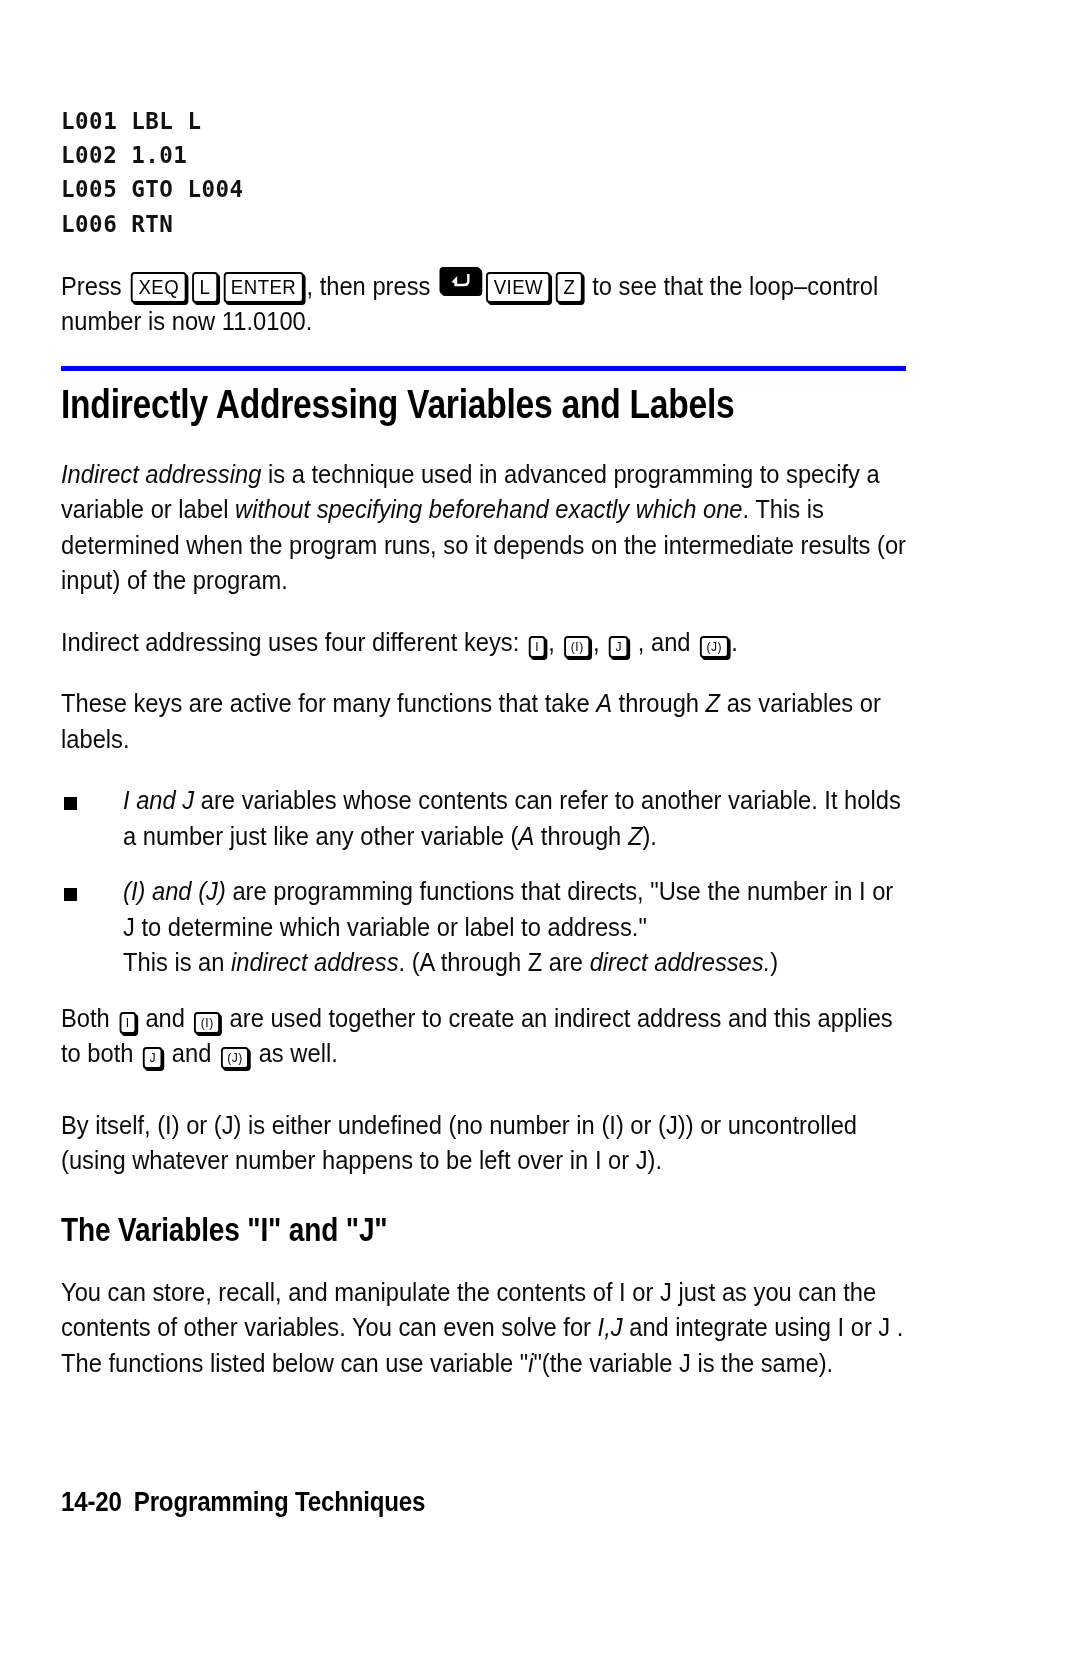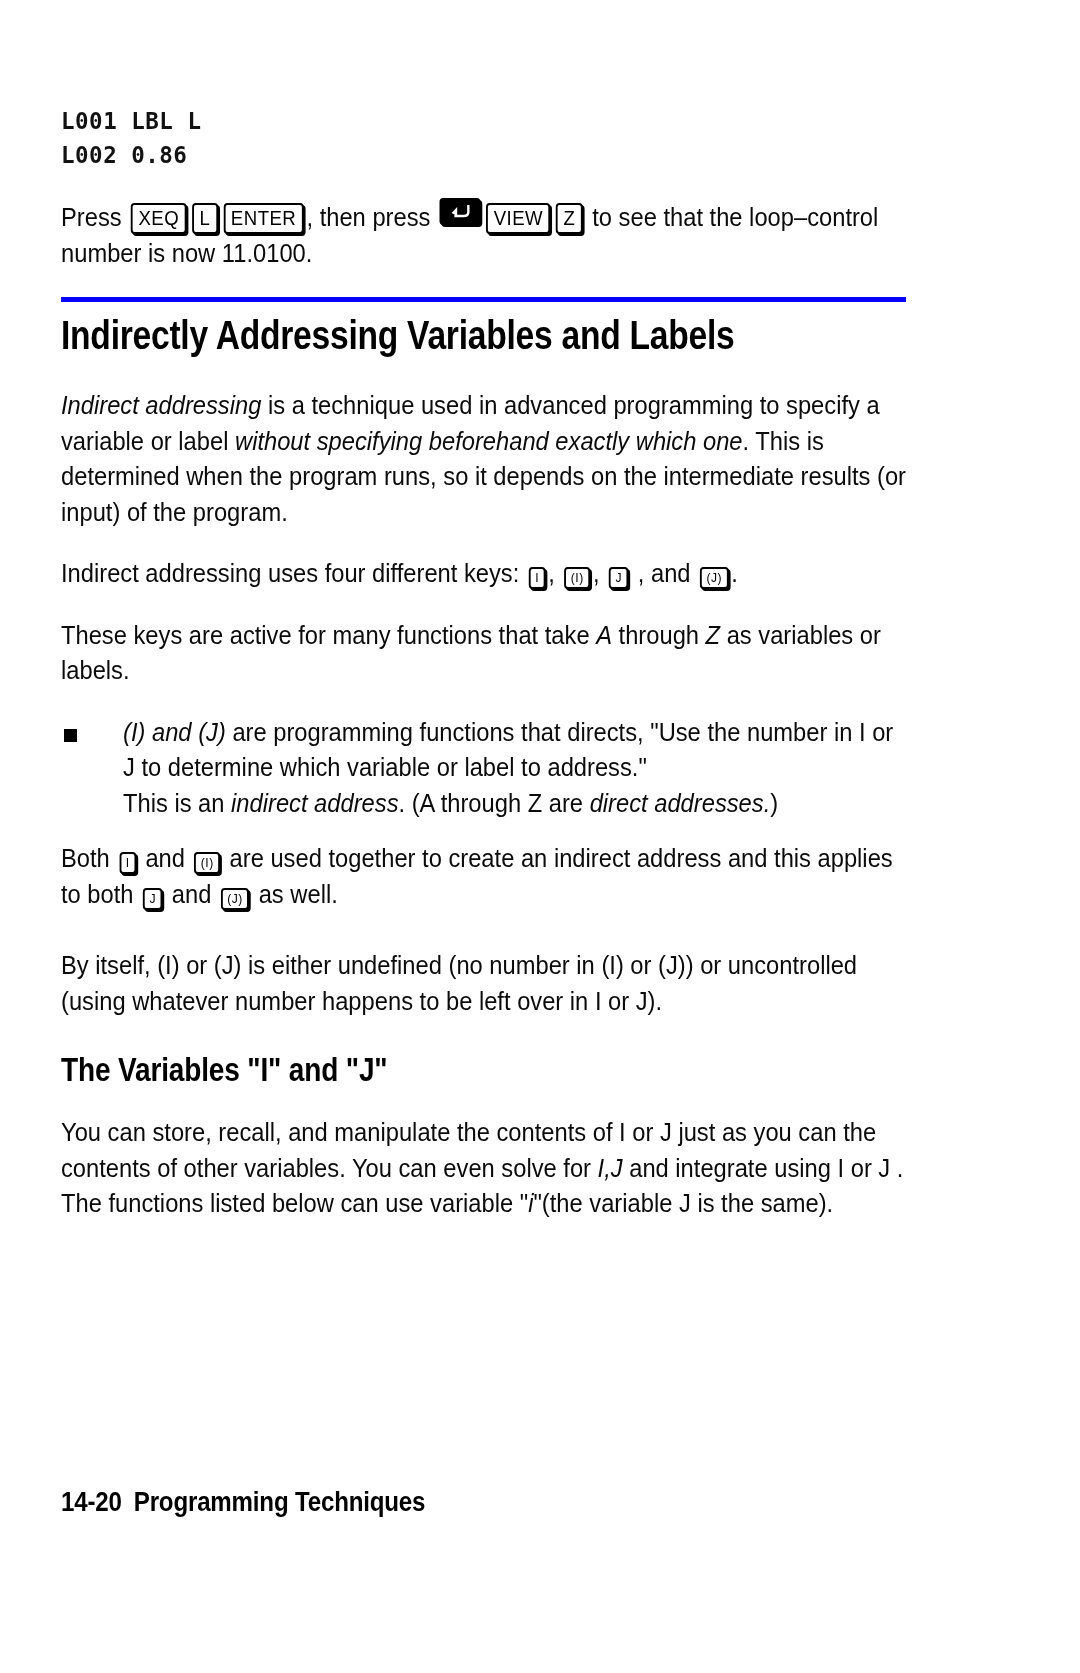--- a/index.html
+++ b/index.html
@@ -173,38 +173,44 @@
   .footer .page-num { margin-right: 14px; }
 </style>
 </head>
 <body>
 
 <div class="page">
   <div class="content">
 
     <div class="listing">
       <div class="line">L001 LBL L</div>
-      <div class="line">L002 0.86</div>
+      <div class="line">L002 1.01</div>
+      <div class="line">L005 GTO L004</div>
+      <div class="line">L006 RTN</div>
     </div>
 
     <p class="para"><span>Press </span><span class="key big">XEQ</span><span class="key big">L</span><span class="key big">ENTER</span><span>, then press </span><span class="key big shift"><svg width="22" height="16" viewBox="0 0 22 16" aria-hidden="true">
             <path d="M20 2 L20 9 Q20 13 15 13 L5 13" stroke="#fff" stroke-width="2.6" fill="none"></path>
             <path d="M8 7 L2 13 L8 16 Z" fill="#fff" transform="translate(0,-3)"></path>
           </svg></span><span class="key big">VIEW</span><span class="key big">Z</span><span> to see that the loop–control number is now 11.0100.</span></p>
 
     <div class="rule-blue"></div>
     <h1 class="section-title">Indirectly Addressing Variables and Labels</h1>
 
     <p class="para"><i>Indirect addressing</i><span> is a technique used in advanced programming to specify a variable or label </span><i>without specifying beforehand exactly which one</i><span>. This is determined when the program runs, so it depends on the intermediate results (or input) of the program.</span></p>
 
     <p class="para"><span>Indirect addressing uses four different keys: </span><span class="key small">I</span><span>, </span><span class="key small">(I)</span><span>, </span><span class="key small">J</span><span> , and </span><span class="key small">(J)</span><span>.</span></p>
 
     <p class="para"><span>These keys are active for many functions that take </span><i>A</i><span> through </span><i>Z</i><span> as variables or labels.</span></p>
 
     <ul class="bullets">
+      <li>
+        <span class="bullet-marker"></span>
+        <span class="bullet-text"><i>I and J </i><span>are variables whose contents can refer to another variable. It holds a number just like any other variable (</span><i>A</i><span> through </span><i>Z</i><span>).</span></span>
+      </li>
       <li>
         <span class="bullet-marker"></span>
         <span class="bullet-text"><i>(I) and (J) </i><span>are programming functions that directs, "Use the number in I or J to determine which variable or label to address."</span><br><span>This is an </span><i>indirect address</i><span>. (A through Z are </span><i>direct addresses.</i><span>)</span></span>
       </li>
     </ul>
 
     <p class="para"><span>Both </span><span class="key small">I</span><span> and </span><span class="key small">(I)</span><span> are used together to create an indirect address and this applies to both </span><span class="key small">J</span><span> and </span><span class="key small">(J)</span><span> as well.</span></p>
 
     <div class="gap-sm"></div>
 

